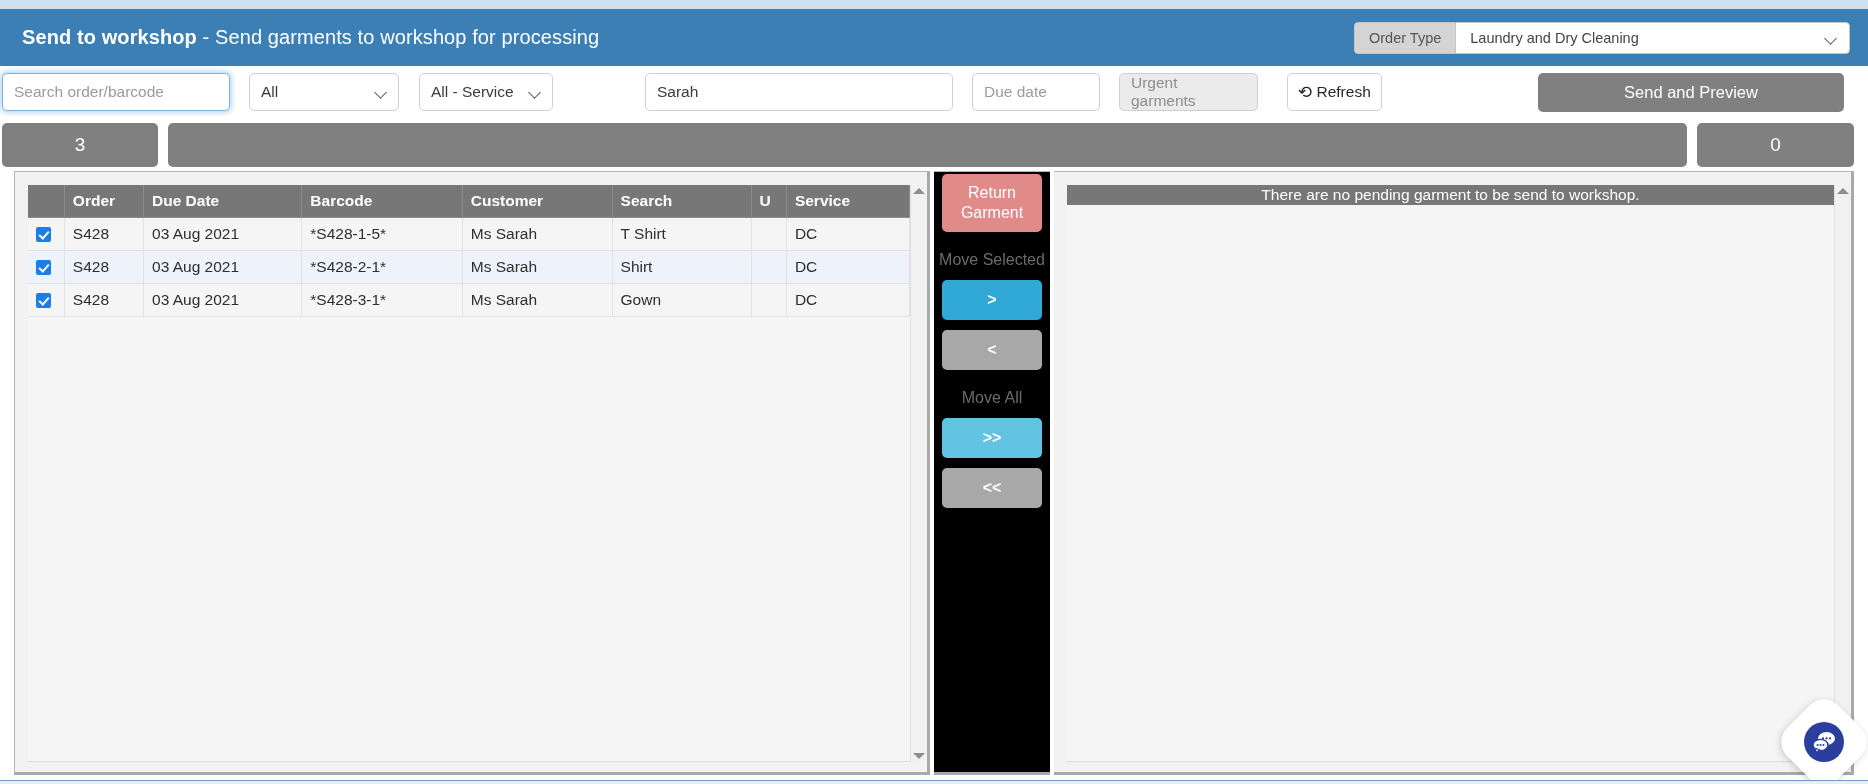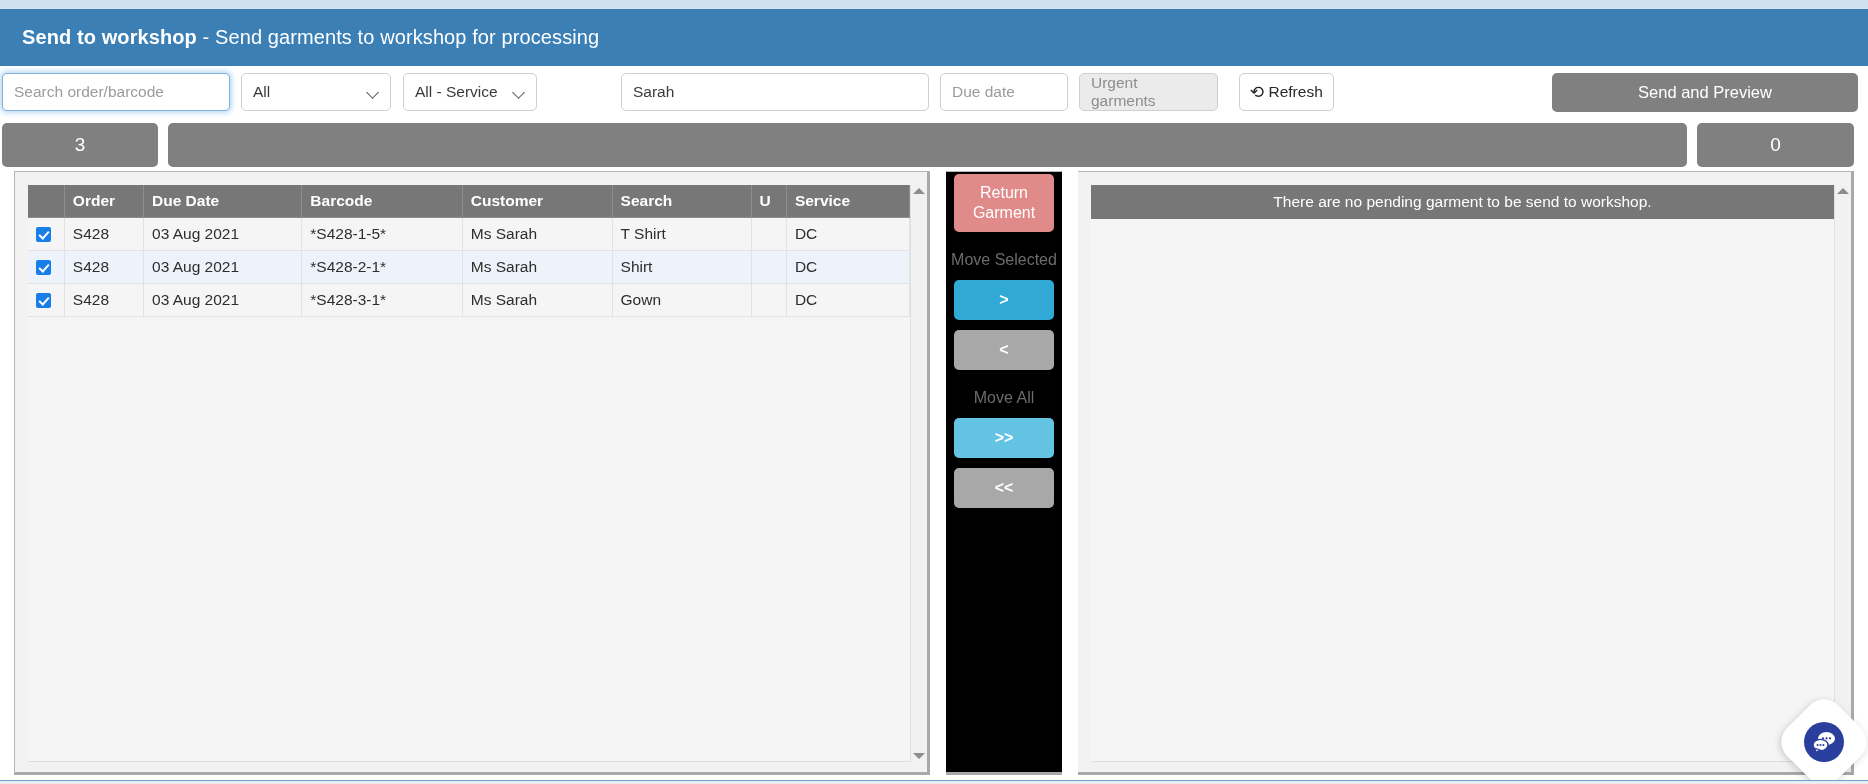--- a/index.html
+++ b/index.html
@@ -92,22 +92,22 @@
     border-bottom: 1.6px solid #555;
     transform: rotate(45deg);
   }
 
   
   .toolbar {
     flex: 0 0 auto;
     height: 52px;
     display: flex;
     align-items: center;
-    padding: 0 10px 0 1px;
-    gap: 0;
+    padding: 0 24px 0 1px;
+    gap: 8px;
     background: #fff;
     justify-content: flex-end;
   }
   .fld {
     height: 38px;
     border: 1px solid #cfcfcf;
     border-radius: 5px;
     background: #fff;
     font-size: 15.5px;
     color: #3a3a3a;
@@ -190,21 +190,21 @@
   }
   .counter-left   { width: 156px; margin-left: 1px; }
   .counter-middle { flex: 1 1 auto; }
   .counter-right  { width: 157px; }
 
   
   .main {
     flex: 1 1 auto;
     display: flex;
     padding: 0 14px 9px 14px;
-    gap: 16px;
+    gap: 4px;
     min-height: 0;
   }
 
   .panel-left {
     width: 916px;
     background: #f2f2f2;
     border: 1px solid #b6b6b6;
     border-right: 3px solid #a9a9a9;
     border-bottom: 3px solid #a9a9a9;
     display: flex;
@@ -353,21 +353,21 @@
     display: flex;
     flex-direction: column;
     min-height: 0;
     border-bottom: 1px solid #ddd;
   }
   .right-head {
     background: #777777;
     color: #ffffff;
     font-size: 15.5px;
     text-align: center;
-    padding: 8px 6px;
+    padding: 1px 6px;
     white-space: nowrap;
   }
   .right-body { flex: 1 1 auto; background: #f5f5f5; }
 
   
   .chat-widget {
     position: absolute;
     right: 8px;
     bottom: 6px;
     width: 72px; height: 72px;
@@ -405,20 +405,27 @@
 
 <div class="app">
 
   <div class="top-strip"></div>
 
   <div class="header">
     <div class="header-title">
       <b>Send to workshop</b><span> - </span><span class="sub">Send garments to workshop for processing</span>
     </div>
 
+    <div class="order-type-group">
+      <div class="order-type-label">Order Type</div>
+      <div class="order-type-select">
+        <span>Laundry and Dry Cleaning</span>
+        <span class="chev"></span>
+      </div>
+    </div>
   </div>
 
   <div class="toolbar">
     <div class="fld search-box ph" placeholder="Search order/barcode">Search order/barcode</div>
 
     <div class="fld sel sel-all">
       <span class="lbl">All</span>
       <span class="chev"></span>
     </div>
 

